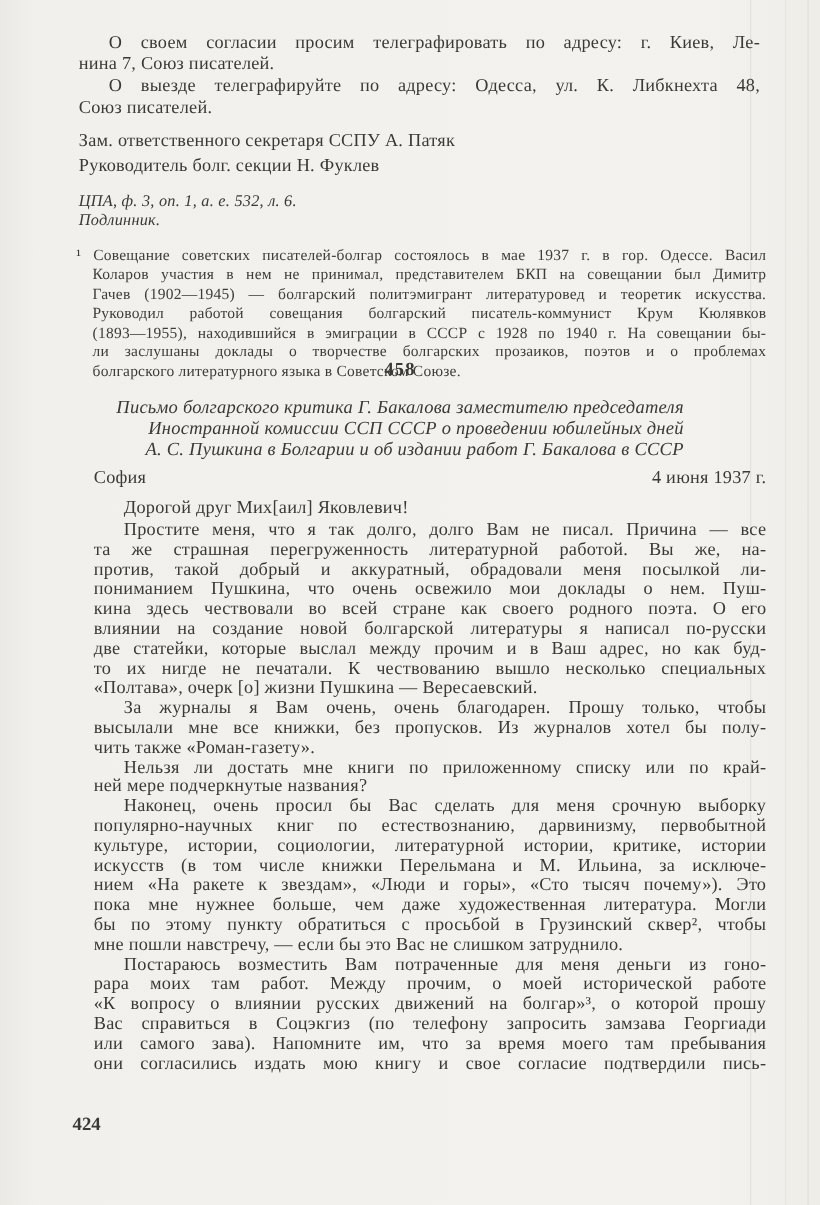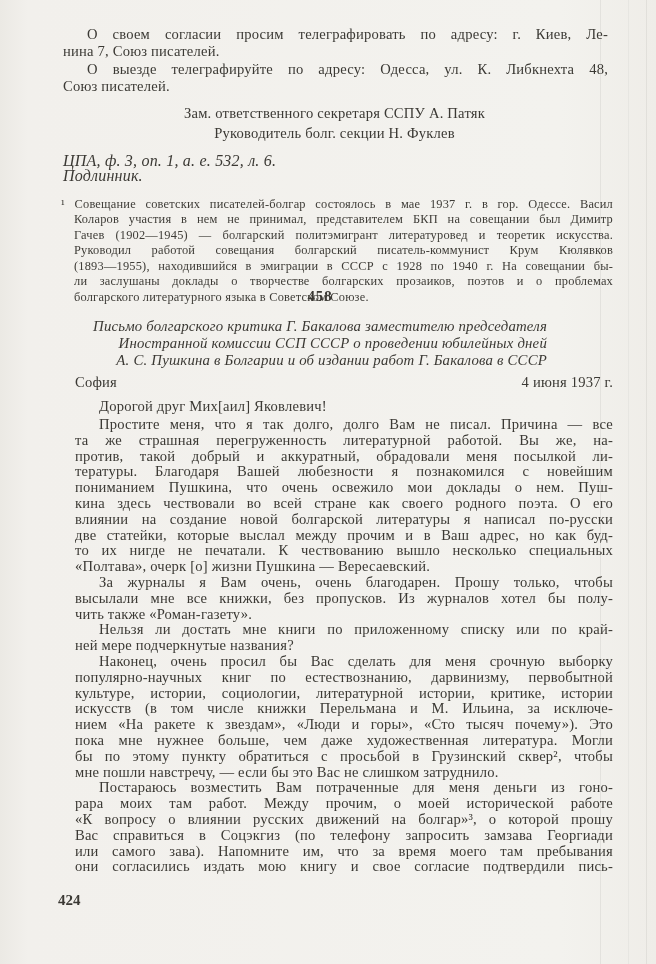--- a/index.html
+++ b/index.html
@@ -20,22 +20,22 @@
 
   .prevdoc{position:absolute;left:63px;top:26px;width:545px;font-size:14.6px;line-height:17.4px;letter-spacing:0.2px;}
   .letter{position:absolute;left:75px;top:283px;width:538px;font-size:14.6px;letter-spacing:0.2px;}
 
   .para{margin:0;}
   .para .line{text-align:justify;text-align-last:justify;}
   .para .line:last-child{text-align-last:left;}
   .para.cont .line:last-child{text-align-last:justify;}
   .para .line:first-child{text-indent:24px;}
 
-  .signatures{margin-top:7px;text-align:center;line-height:20.5px;padding-right:2px;}
-  .archive{margin-top:9px;font-style:italic;font-size:16px;line-height:15px;}
+  .signatures{margin-top:7px;text-align:left;line-height:20.5px;padding-right:2px;}
+  .archive{margin-top:9px;font-style:italic;font-size:13px;line-height:15px;}
   .footnote{margin-top:14px;padding-left:11px;width:539px;font-size:12.4px;line-height:15.5px;color:#3e3c37;}
   .footnote .line{text-align:justify;text-align-last:justify;}
   .footnote .line:last-child{text-align-last:left;}
   .footnote .line:first-child{text-indent:-13px;}
 
   .docnum{width:472px;text-align:center;font-weight:bold;font-size:14.8px;line-height:15px;margin-top:6px;letter-spacing:1px;margin-left:9px;}
   .title{width:472px;margin-top:14px;font-style:italic;font-size:14.8px;line-height:17px;}
   .title .line{text-align:right;}
 
   .placedate{display:flex;justify-content:space-between;margin-top:6px;line-height:15px;}
@@ -92,21 +92,20 @@
     <div class="placedate">
       <span>София</span>
       <span>4 июня 1937 г.</span>
     </div>
     <div class="salutation">Дорогой друг Мих[аил] Яковлевич!</div>
     <div class="body">
         <div class="para">
           <div class="line">Простите меня, что я так долго, долго Вам не писал. Причина — все</div>
           <div class="line">та же страшная перегруженность литературной работой. Вы же, на-</div>
           <div class="line">против, такой добрый и аккуратный, обрадовали меня посылкой ли-</div>
-          <div class="line">тературы. Благодаря Вашей любезности я познакомился с новейшим</div>
           <div class="line">пониманием Пушкина, что очень освежило мои доклады о нем. Пуш-</div>
           <div class="line">кина здесь чествовали во всей стране как своего родного поэта. О его</div>
           <div class="line">влиянии на создание новой болгарской литературы я написал по-русски</div>
           <div class="line">две статейки, которые выслал между прочим и в Ваш адрес, но как буд-</div>
           <div class="line">то их нигде не печатали. К чествованию вышло несколько специальных</div>
           <div class="line">«Полтава», очерк [о] жизни Пушкина — Вересаевский.</div>
         </div>
         <div class="para">
           <div class="line">За журналы я Вам очень, очень благодарен. Прошу только, чтобы</div>
           <div class="line">высылали мне все книжки, без пропусков. Из журналов хотел бы полу-</div>

